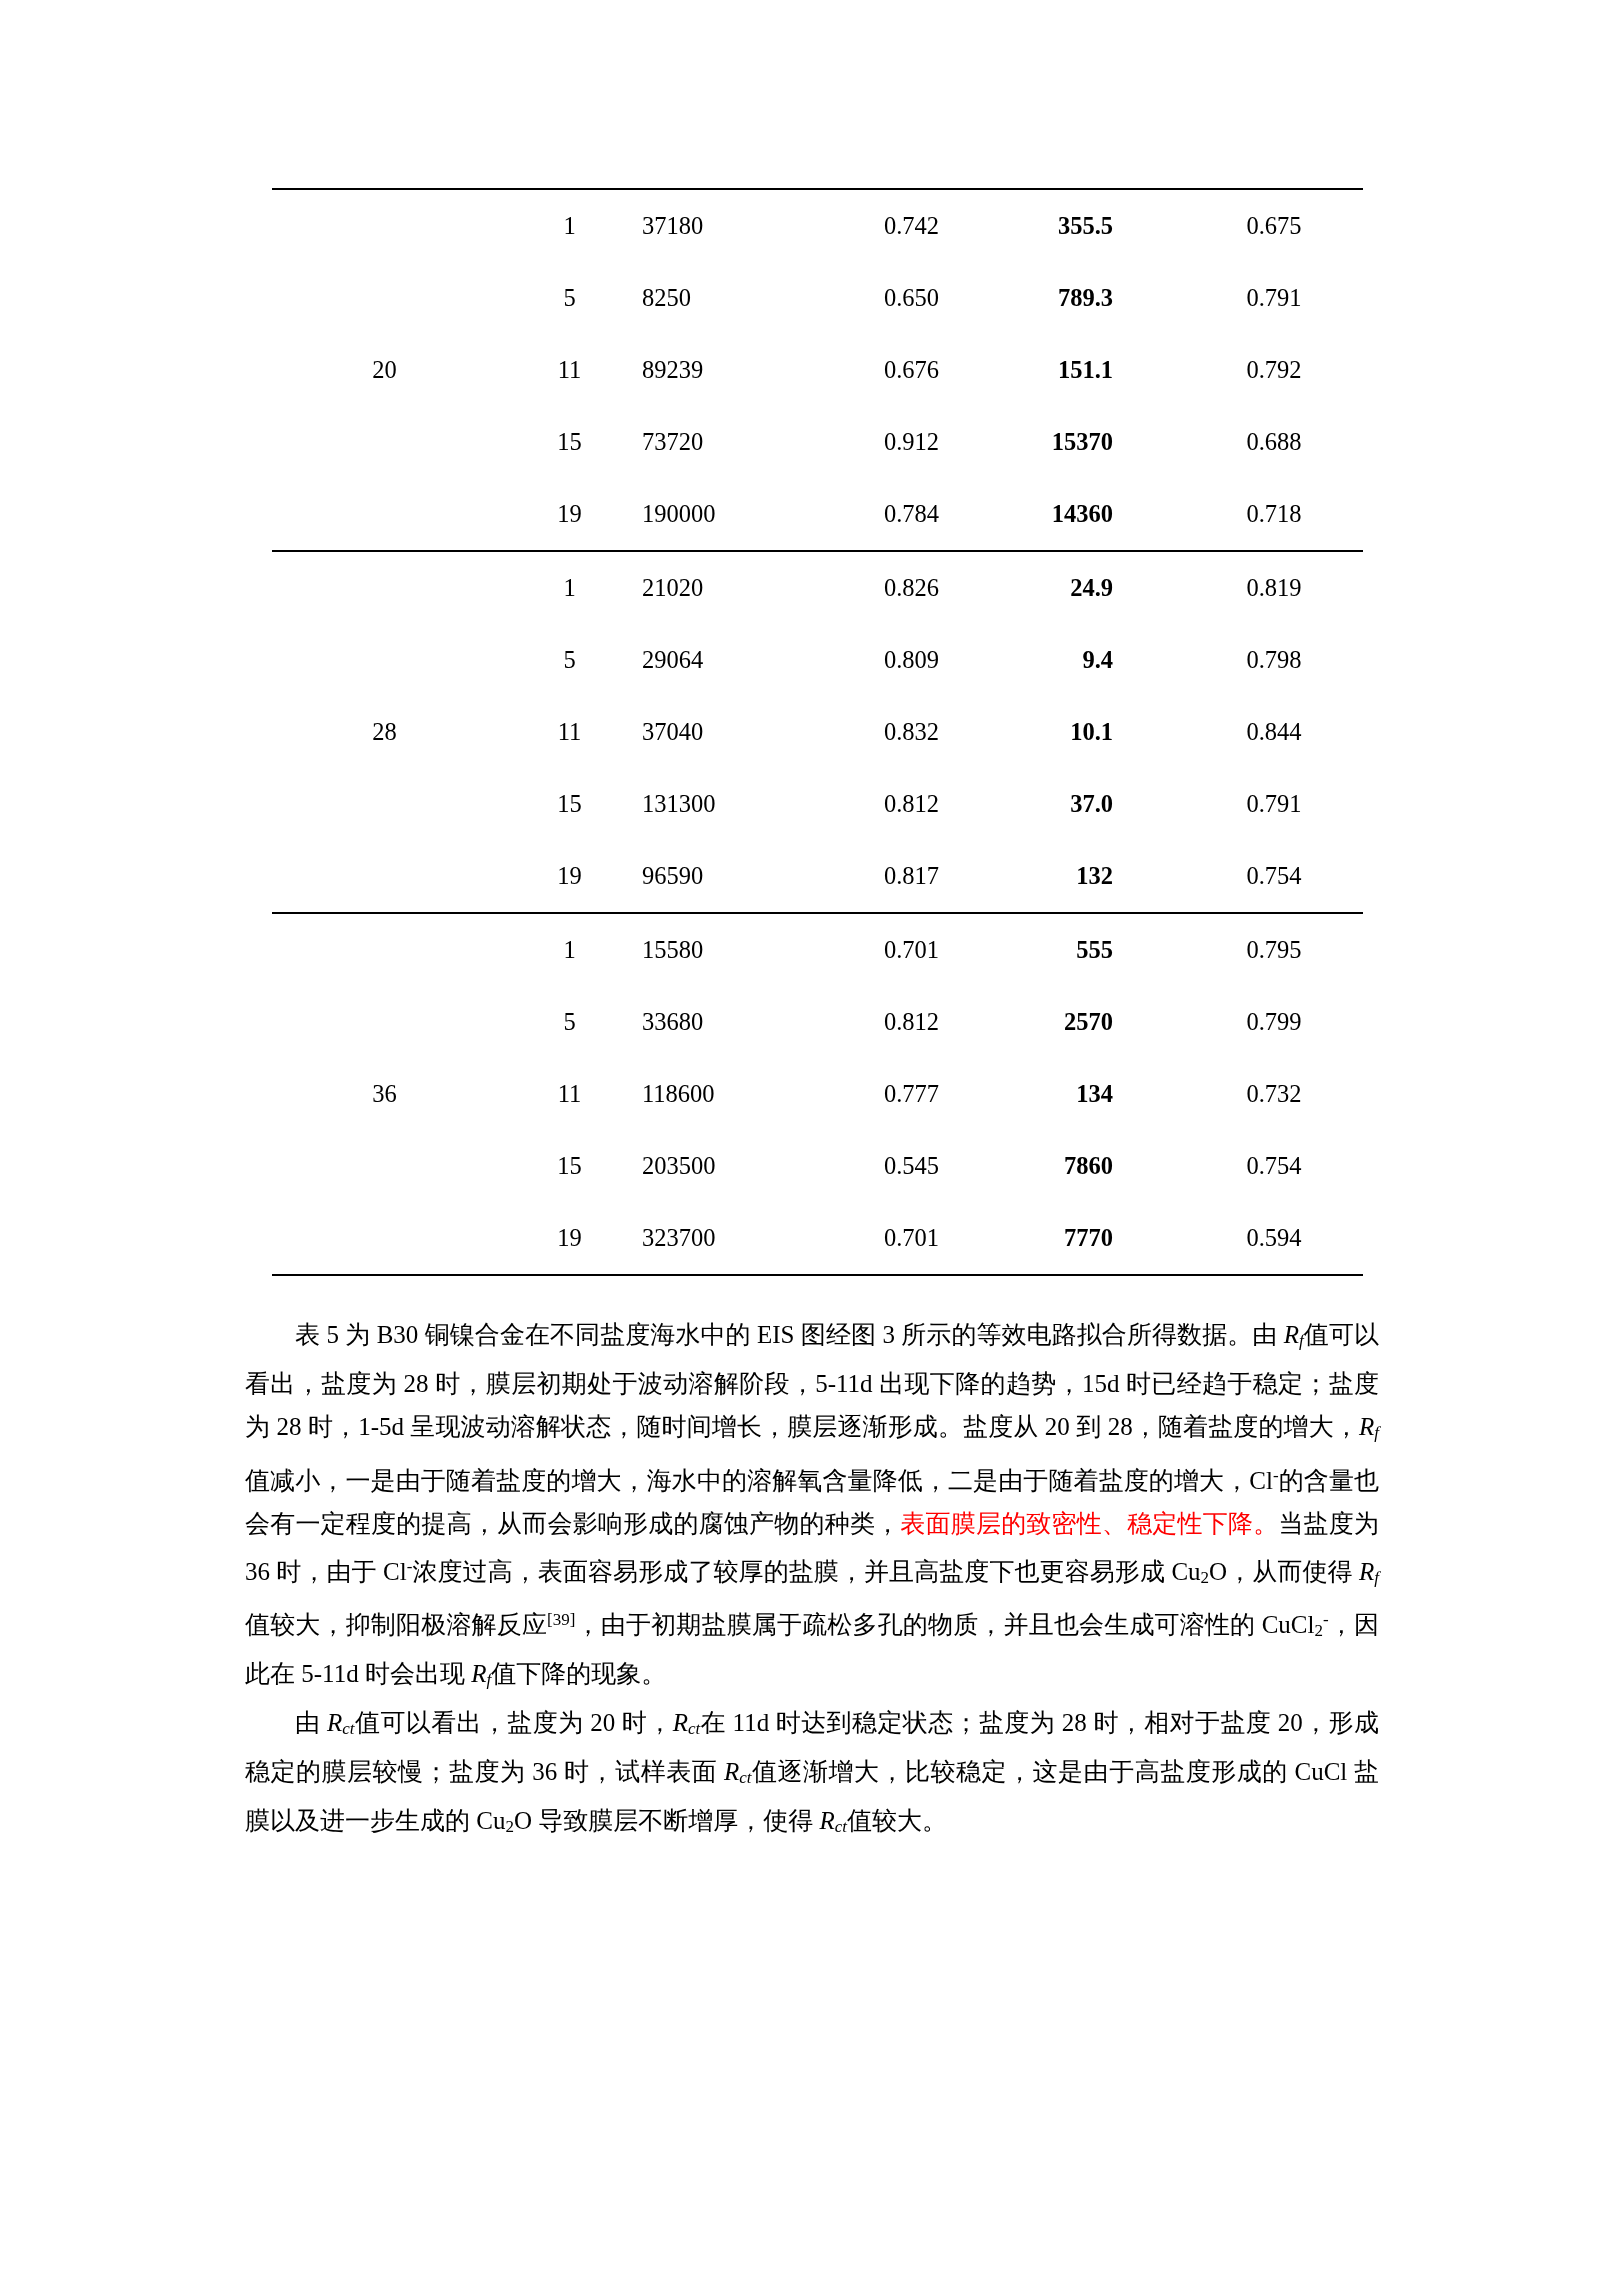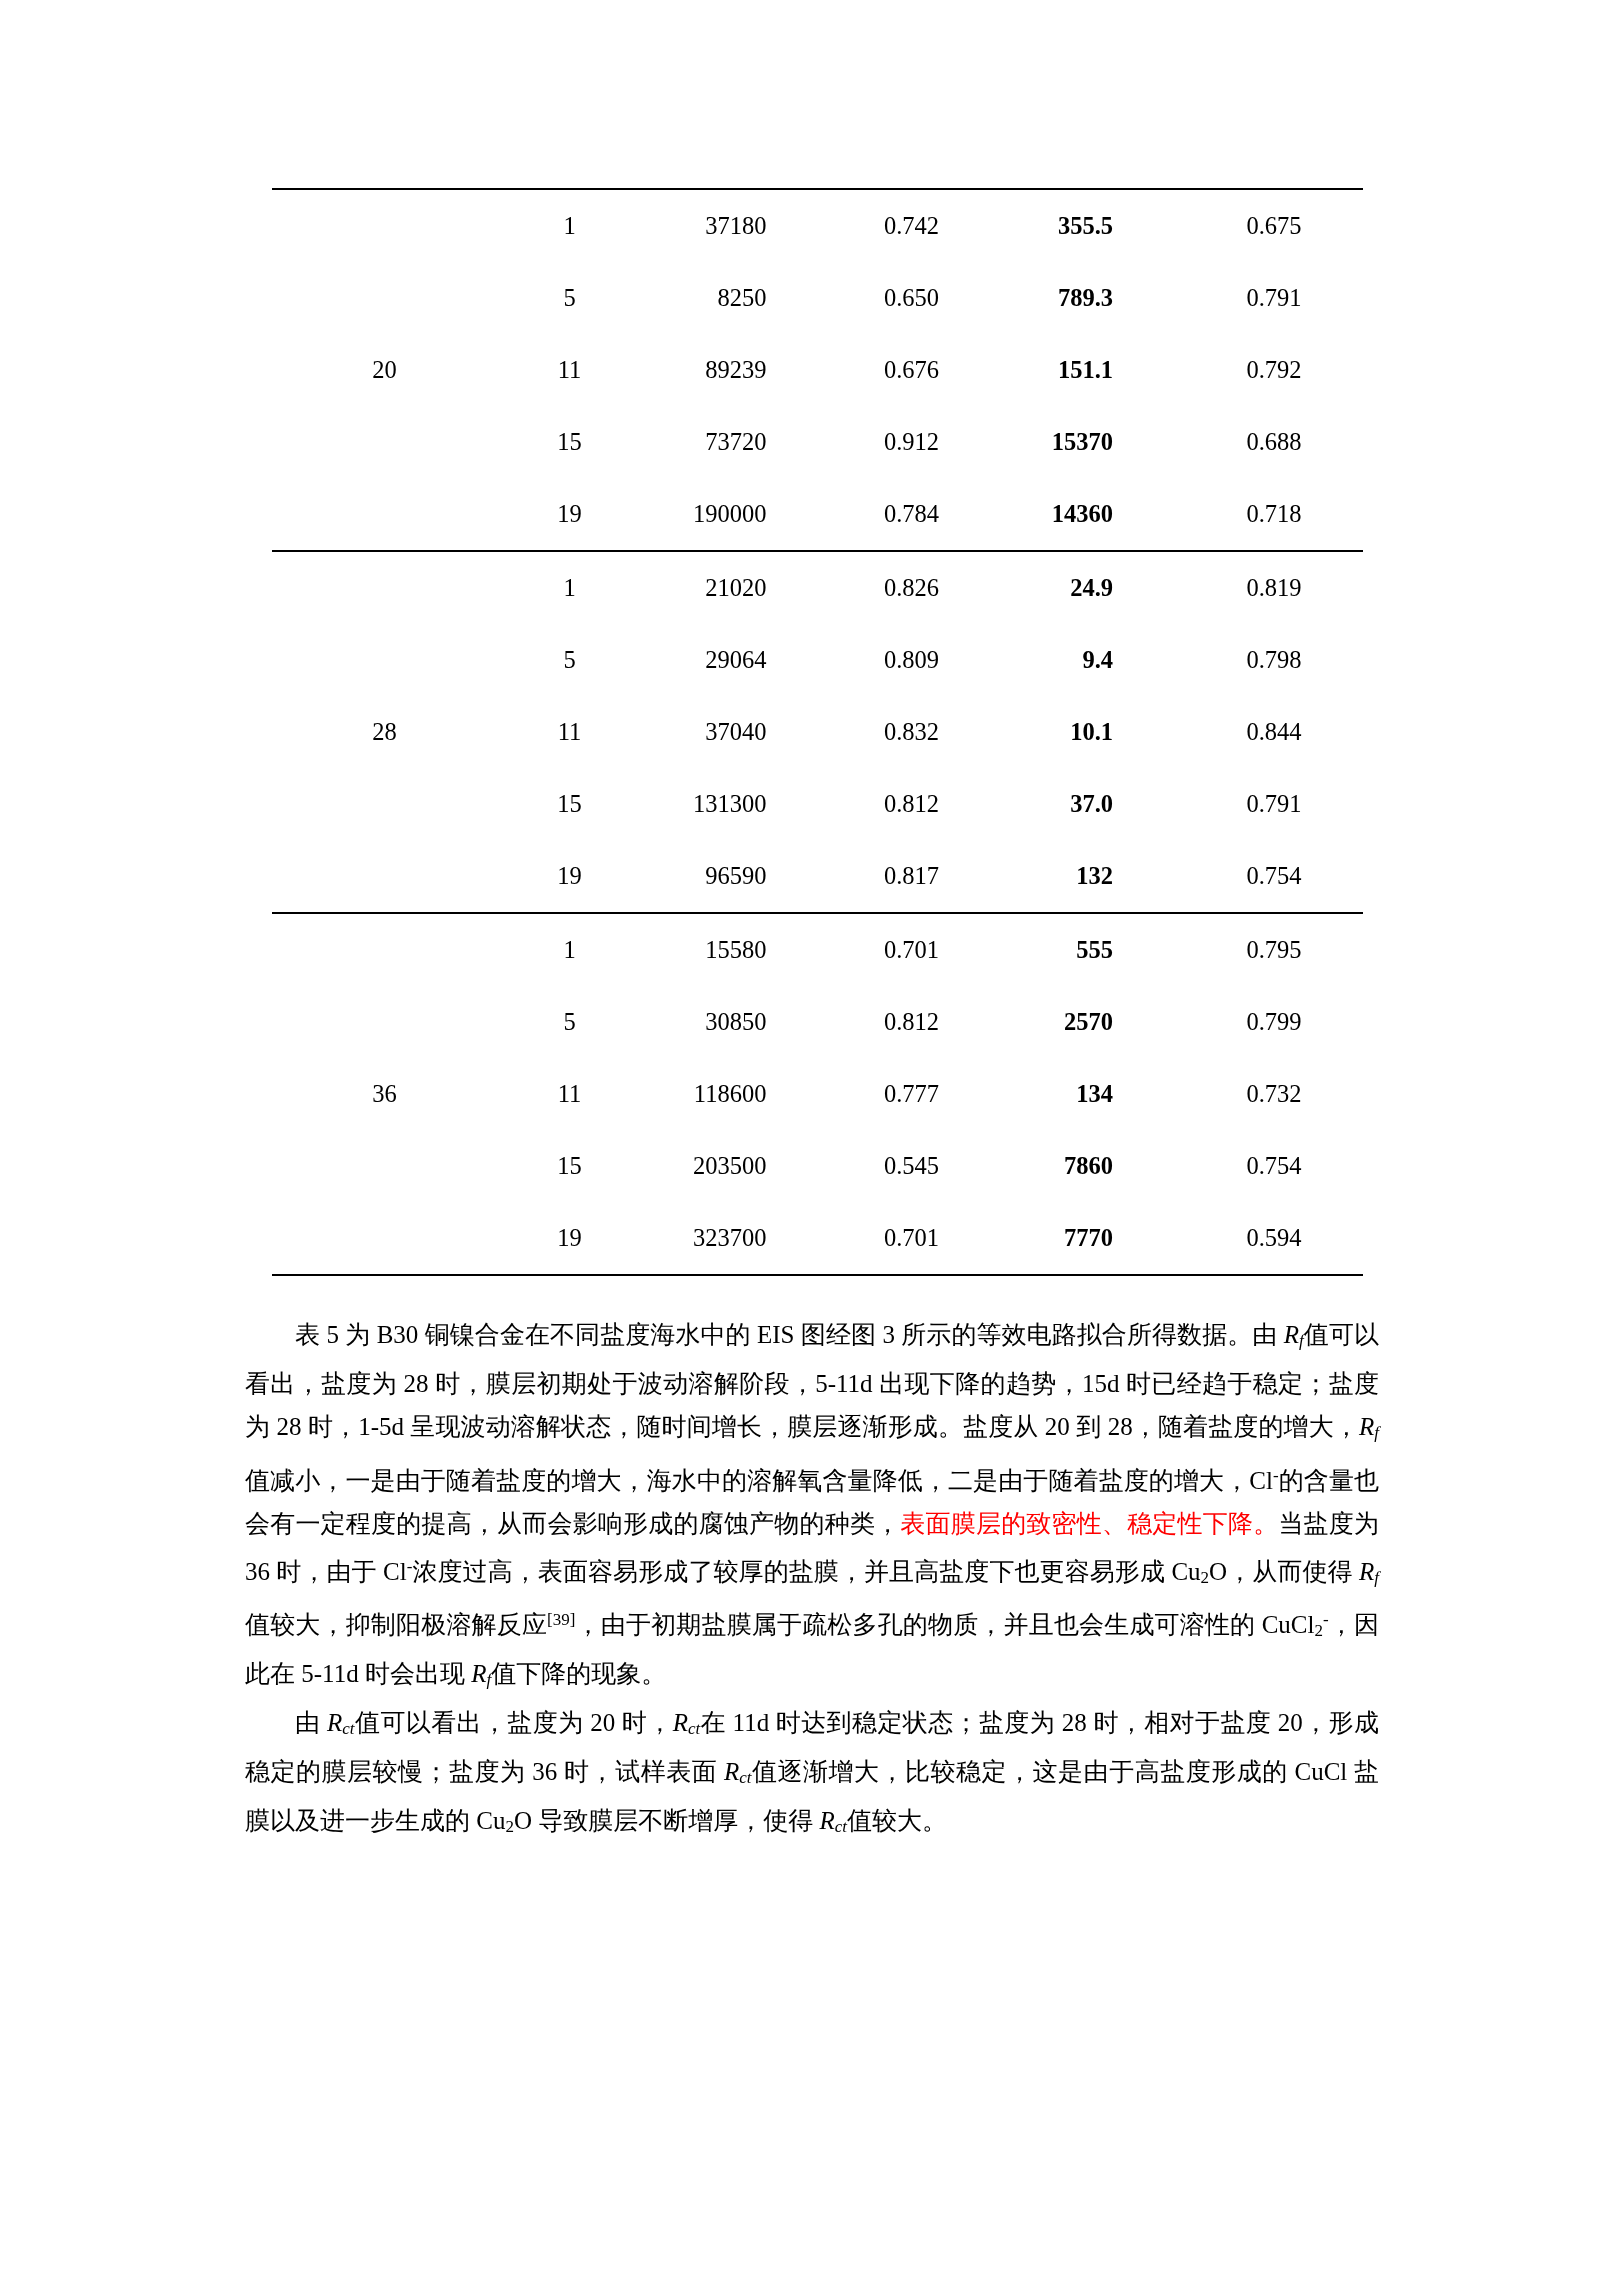--- a/index.html
+++ b/index.html
@@ -27,21 +27,21 @@
   .trow {
     display: grid;
     grid-template-columns: 225px 145px 142px 255px 147px 176px;
     height: 72px;
     align-items: center;
     font-size: 24.5px;
     color: #000;
   }
   .cell { white-space: nowrap; }
   .c-sal, .c-day, .c-v2, .c-v4 { text-align: center; }
-  .c-v1 { text-align: right; padding-right: 17.6px; }
+  .c-v1 { padding-right: 17.6px; }
   .c-v3 { text-align: right; padding-right: 73px; font-weight: bold; }
   
   .body-text {
     position: absolute;
     left: 245px;
     top: 1313px;
     width: 1134px;
     font-size: 25px;
     line-height: 43px;
     text-align: justify;
@@ -148,21 +148,21 @@
           <div class="cell c-sal"></div>
           <div class="cell c-day">1</div>
           <div class="cell c-v1">15580</div>
           <div class="cell c-v2">0.701</div>
           <div class="cell c-v3">555</div>
           <div class="cell c-v4">0.795</div>
         </div>
         <div class="trow">
           <div class="cell c-sal"></div>
           <div class="cell c-day">5</div>
-          <div class="cell c-v1">30850</div>
+          <div class="cell c-v1">33680</div>
           <div class="cell c-v2">0.812</div>
           <div class="cell c-v3">2570</div>
           <div class="cell c-v4">0.799</div>
         </div>
         <div class="trow">
           <div class="cell c-sal">36</div>
           <div class="cell c-day">11</div>
           <div class="cell c-v1">118600</div>
           <div class="cell c-v2">0.777</div>
           <div class="cell c-v3">134</div>

